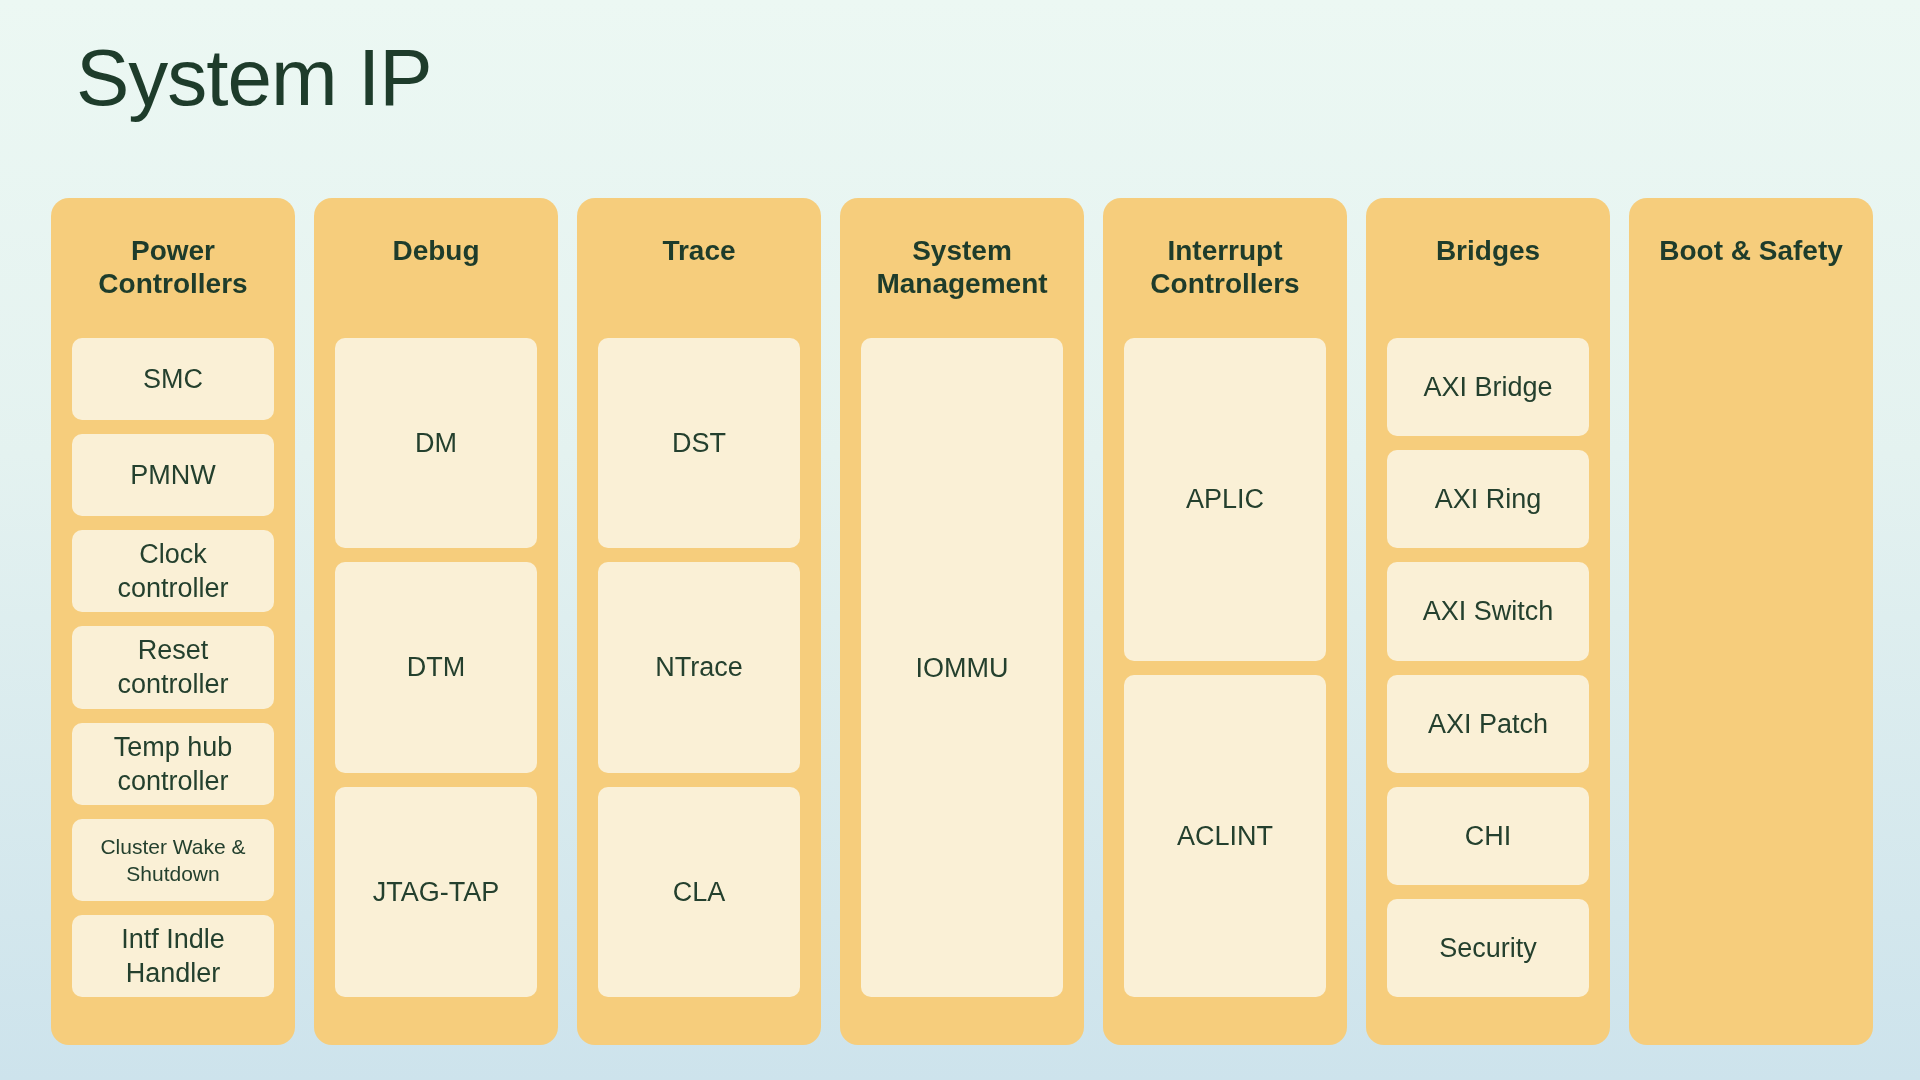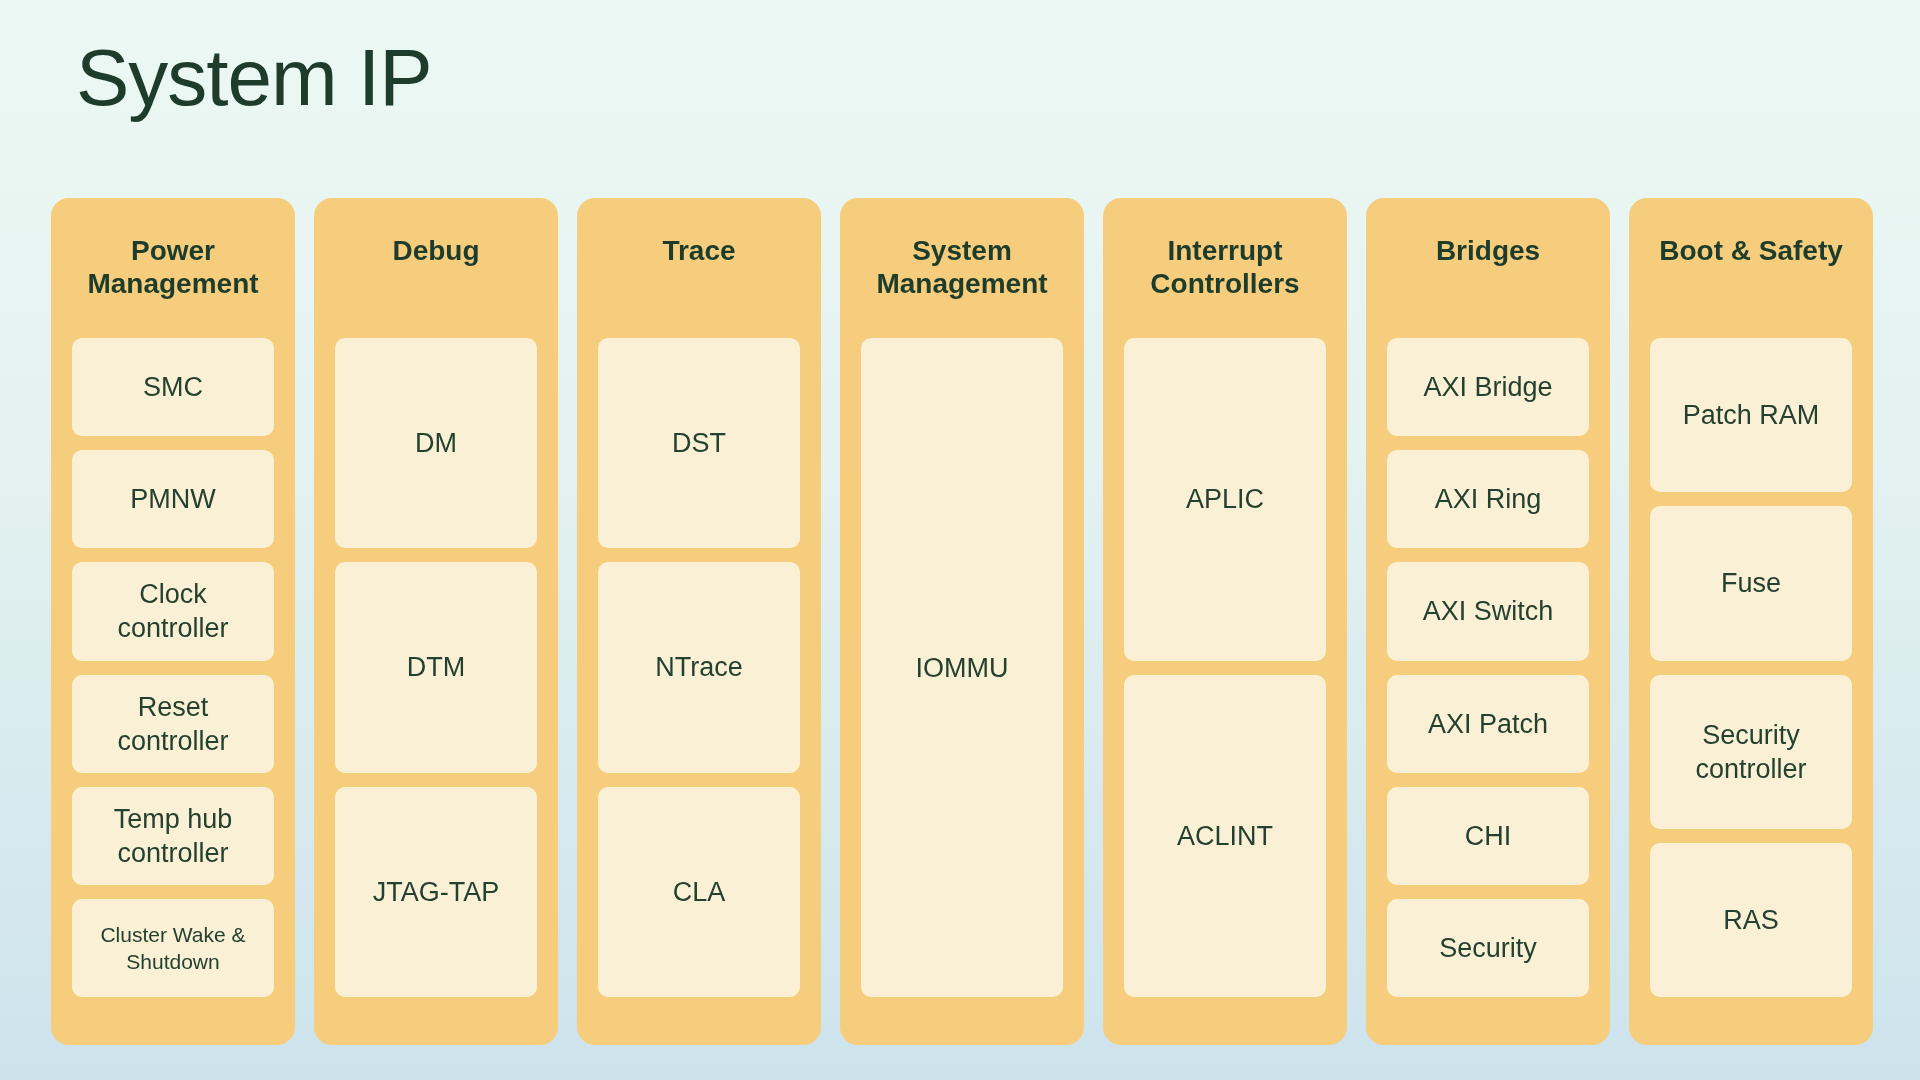--- a/index.html
+++ b/index.html
@@ -49,28 +49,29 @@
   }
   .item.small { font-size: 21px; line-height: 27px; }
 </style>
 </head>
 <body style="background: linear-gradient(rgb(236, 248, 243) 0%, rgb(228, 242, 240) 42%, rgb(205, 227, 236) 100%);">
 
 <main class="slide">
   <h1 class="title">System IP</h1>
   <div class="columns" id="columns">
       <div class="column">
-        <div class="col-header">Power Management</div>
+        <div class="col-header">Power Controllers</div>
         <div class="col-items">
           <div class="item">SMC</div>
           <div class="item">PMNW</div>
           <div class="item">Clock controller</div>
           <div class="item">Reset controller</div>
           <div class="item">Temp hub controller</div>
           <div class="item small">Cluster Wake &amp; Shutdown</div>
+          <div class="item">Intf Indle Handler</div>
         </div>
       </div>
       <div class="column">
         <div class="col-header">Debug</div>
         <div class="col-items">
           <div class="item">DM</div>
           <div class="item">DTM</div>
           <div class="item">JTAG-TAP</div>
         </div>
       </div>
@@ -101,21 +102,15 @@
           <div class="item">AXI Bridge</div>
           <div class="item">AXI Ring</div>
           <div class="item">AXI Switch</div>
           <div class="item">AXI Patch</div>
           <div class="item">CHI</div>
           <div class="item">Security</div>
         </div>
       </div>
       <div class="column">
         <div class="col-header">Boot &amp; Safety</div>
-        <div class="col-items">
-          <div class="item">Patch RAM</div>
-          <div class="item">Fuse</div>
-          <div class="item">Security controller</div>
-          <div class="item">RAS</div>
-        </div>
       </div>
     </div>
 </main>
 
 </body></html>

